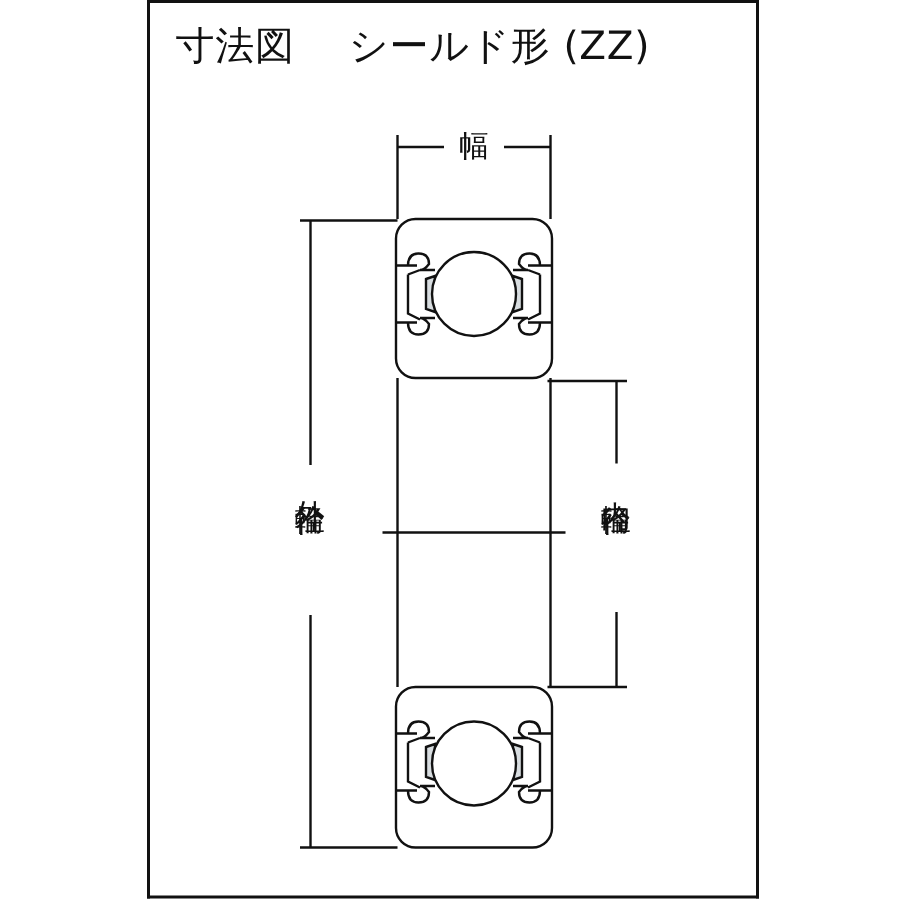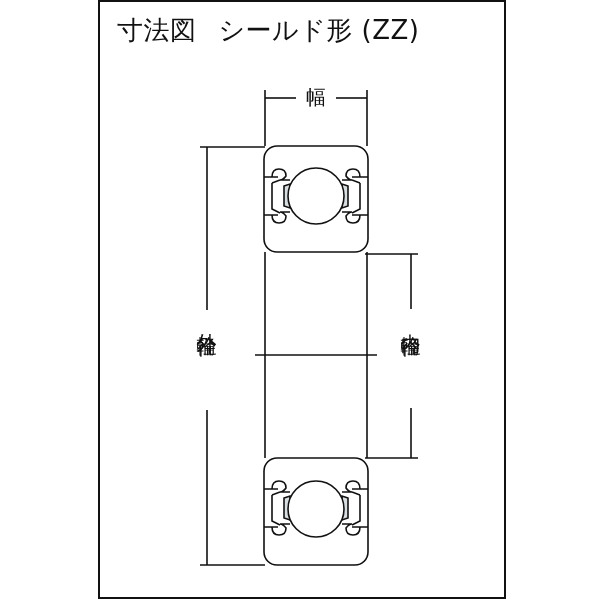--- a/index.html
+++ b/index.html
@@ -1,20 +1,20 @@
 <!DOCTYPE html>
 <html><head>
   <meta charset="utf-8">
   <style>
     html, body { margin: 0; padding: 0; background: #ffffff; }
     body { width: 600px; height: 600px; position: relative; overflow: hidden; font-family: "DejaVu Sans", sans-serif; }
     .frame { position: absolute; left: 98px; top: 0px; width: 404px; height: 597px; border: 2px solid #111; border-top: none; box-sizing: content-box; }
     .frame-top { position:absolute; left:98px; top:0; width:406px; height:2px; background:#111; }
     .title { position: absolute; top: 13px; left: 117px; font-size: 26px; color: #111; white-space: nowrap; letter-spacing: 0.5px; }
-    .title .sub { margin-left: 22px; }
+    .title .sub { margin-left: 36px; }
     .label { position: absolute; font-size: 20px; color: #111; line-height: 25px; text-align: center; width: 24px; }
     .label.vertical { writing-mode: vertical-rl; text-orientation: upright; letter-spacing: 2px; width: auto; }
     svg { position: absolute; left: 0; top: 0; }
   </style>
 </head>
 <body>
 
 <div class="frame-top"></div>
 <div class="frame"></div>
 

